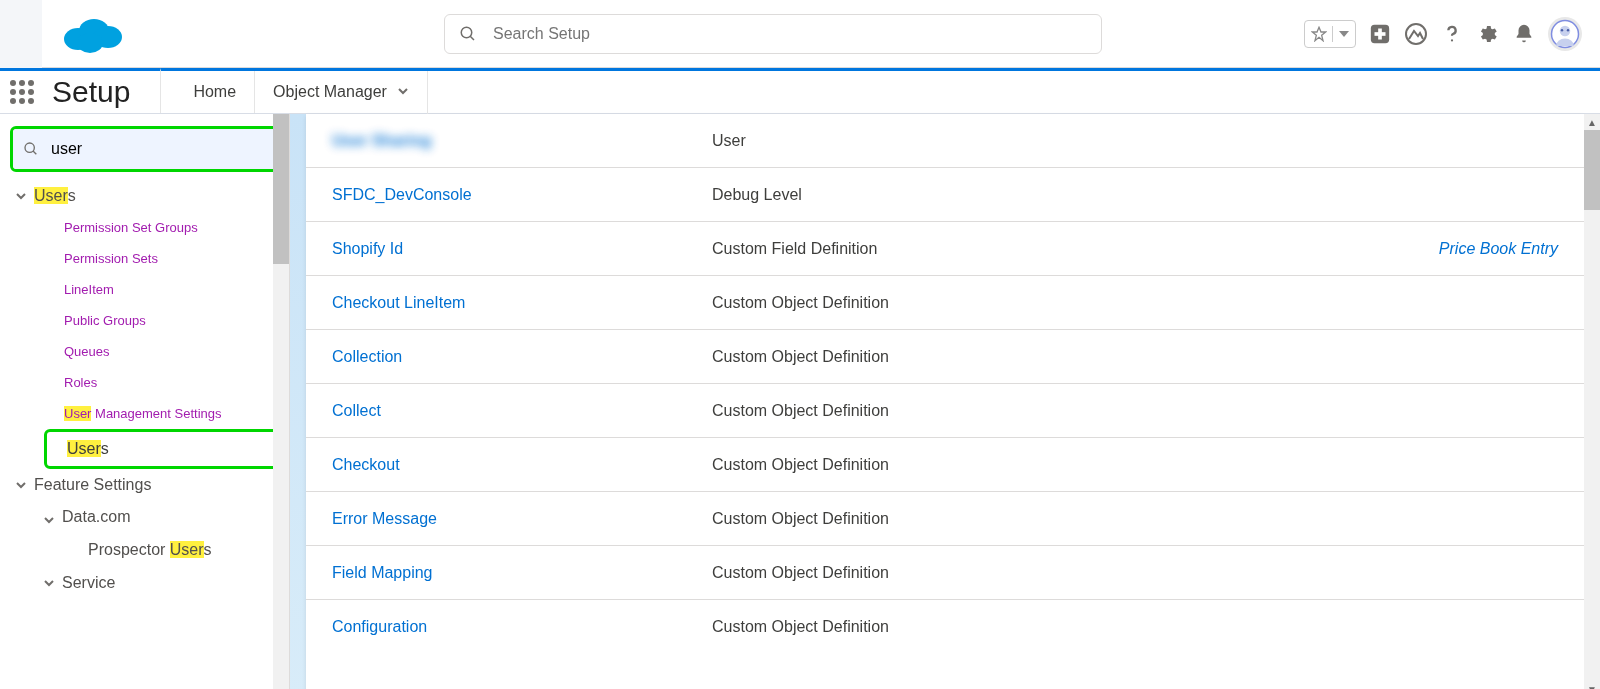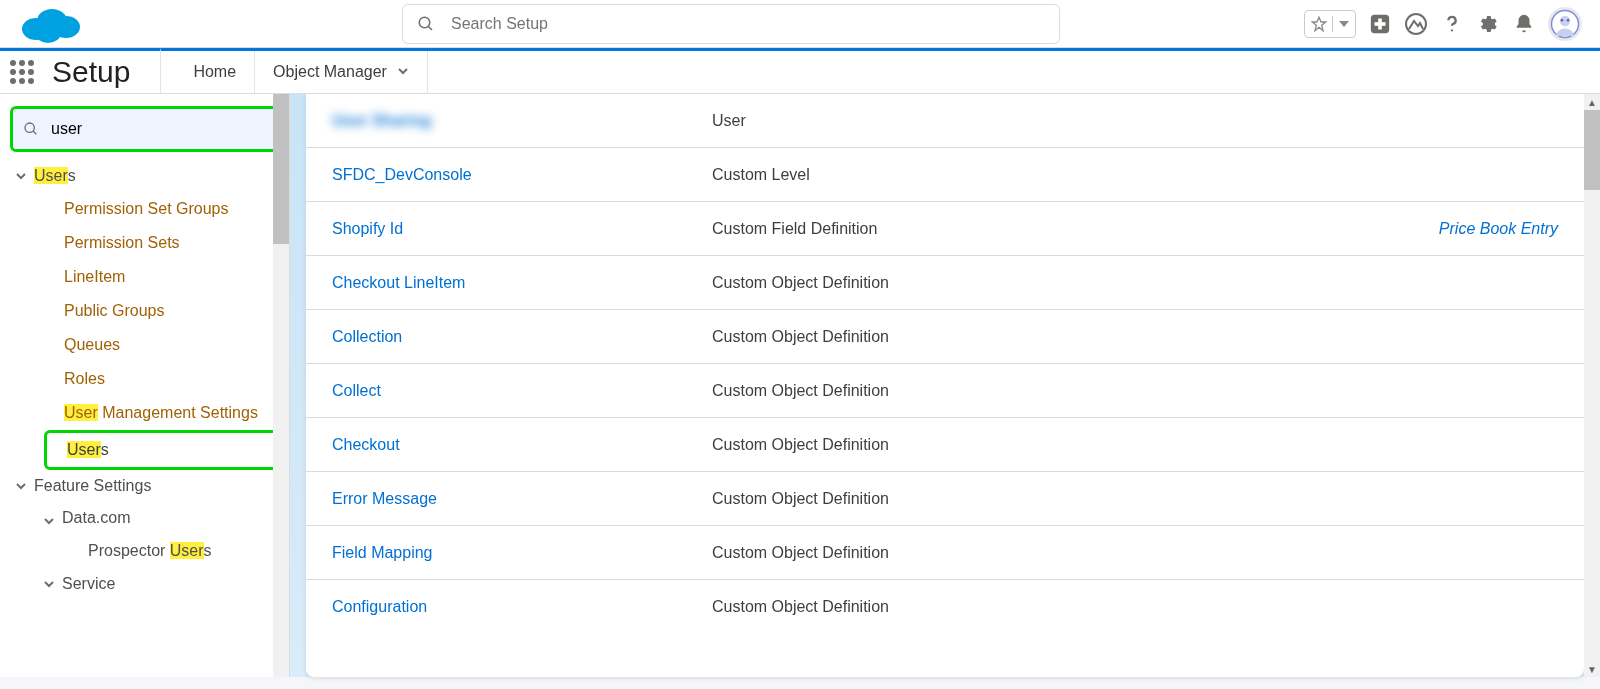--- a/index.html
+++ b/index.html
@@ -7,21 +7,21 @@
     --text:#3e3e3c;
     --dark:#16325c;
     --border:#dddbda;
     --bg:#ffffff;
     --bodybg:#f4f6f9;
     --hl:#fff03f;
   }
   *{box-sizing:border-box;}
   html,body{margin:0;padding:0;height:689px;width:1600px;overflow:hidden;font-family:"Salesforce Sans",Arial,Helvetica,sans-serif;color:var(--text);background:var(--bodybg);}
   
-  .hdr{height:48px;background:#fff;display:flex;align-items:center;padding:0 18px;border-bottom:1px solid var(--border);position:relative;}
+  .hdr{height:68px;background:#fff;display:flex;align-items:center;padding:0 18px;border-bottom:1px solid var(--border);position:relative;margin-left:42px;}
   .logo{width:64px;height:42px;}
   .search-wrap{margin-left:320px;width:658px;height:40px;border:1px solid #dddbda;border-radius:6px;display:flex;align-items:center;padding:0 14px;color:#706e6b;}
   .search-wrap svg{flex:0 0 18px;margin-right:14px;}
   .search-input{border:none;outline:none;font-size:16px;color:#706e6b;width:100%;}
   .hdr-right{margin-left:auto;display:flex;align-items:center;gap:12px;color:#706e6b;}
   .hdr-icon{width:24px;height:24px;display:flex;align-items:center;justify-content:center;}
   .fav-box{display:flex;align-items:center;border:1px solid #ccc;border-radius:4px;height:28px;overflow:hidden;}
   .fav-box .seg{width:28px;display:flex;align-items:center;justify-content:center;border-right:1px solid #ccc;}
   .fav-box .seg:last-child{border-right:none;width:22px;}
   .avatar{width:34px;height:34px;border-radius:50%;background:#e8e8e8;display:flex;align-items:center;justify-content:center;}
@@ -40,21 +40,21 @@
   .sidebar{width:290px;background:#fff;border-right:1px solid var(--border);padding:12px 8px 0 8px;overflow-y:auto;position:relative;}
   .side-scroll{position:absolute;right:0;top:0;width:16px;height:100%;background:#f1f1f1;}
   .side-scroll .thumb{width:16px;height:150px;background:#c1c1c1;border-radius:0;margin-top:0px;}
   .quickfind{border:1px solid #c9c7c5;border-radius:4px;height:44px;display:flex;align-items:center;padding:0 10px;margin:0 6px 12px 6px;background:#eef4ff;}
   .quickfind svg{flex:0 0 16px;margin-right:10px;color:#706e6b;}
   .quickfind input{border:none;outline:none;font-size:16px;background:transparent;width:100%;}
   .tree{list-style:none;margin:0;padding:0;}
   .tree li{list-style:none;}
   .branch{display:flex;align-items:center;padding:7px 4px;font-size:16px;color:#514f4d;cursor:pointer;}
   .branch .chev{width:18px;display:flex;justify-content:center;margin-right:4px;color:#706e6b;}
-  .leaf{padding:8px 4px 8px 56px;font-size:16px;color:#a16207;cursor:pointer;}
+  .leaf{padding:8px 4px 8px 56px;font-size:13px;color:#a21caf;cursor:pointer;}
   .leaf2{padding:8px 4px 8px 80px;font-size:16px;color:#514f4d;cursor:pointer;}
   .hl{background:var(--hl);}
   .cbox{border:3px solid #00d600;border-radius:6px;}
   
   .main{flex:1;position:relative;background:linear-gradient(180deg,#c9e3f7 0%, #d8ecf9 100%);padding:0;}
   .card{position:absolute;left:16px;right:16px;top:0;bottom:0;background:#fff;border-radius:0 0 8px 8px;box-shadow:0 2px 4px rgba(0,0,0,0.1);overflow:auto;}
   .row{display:flex;align-items:center;height:54px;border-bottom:1px solid var(--border);padding:0 26px;font-size:16px;}
   .row .c1{width:380px;}
   .row .c2{flex:1;}
   .row .c3{width:180px;text-align:right;font-style:italic;}
@@ -248,21 +248,21 @@
 
   <div class="main">
     <div class="card">
       <div class="row">
         <div class="c1"><span class="blur">User Sharing</span></div>
         <div class="c2">User</div>
         <div class="c3"></div>
       </div>
       <div class="row">
         <div class="c1"><span class="lnk">SFDC_DevConsole</span></div>
-        <div class="c2">Custom Level</div>
+        <div class="c2">Debug Level</div>
         <div class="c3"></div>
       </div>
       <div class="row">
         <div class="c1"><span class="lnk">Shopify Id</span></div>
         <div class="c2">Custom Field Definition</div>
         <div class="c3"><span class="lnk">Price Book Entry</span></div>
       </div>
       <div class="row">
         <div class="c1"><span class="lnk">Checkout LineItem</span></div>
         <div class="c2">Custom Object Definition</div>

